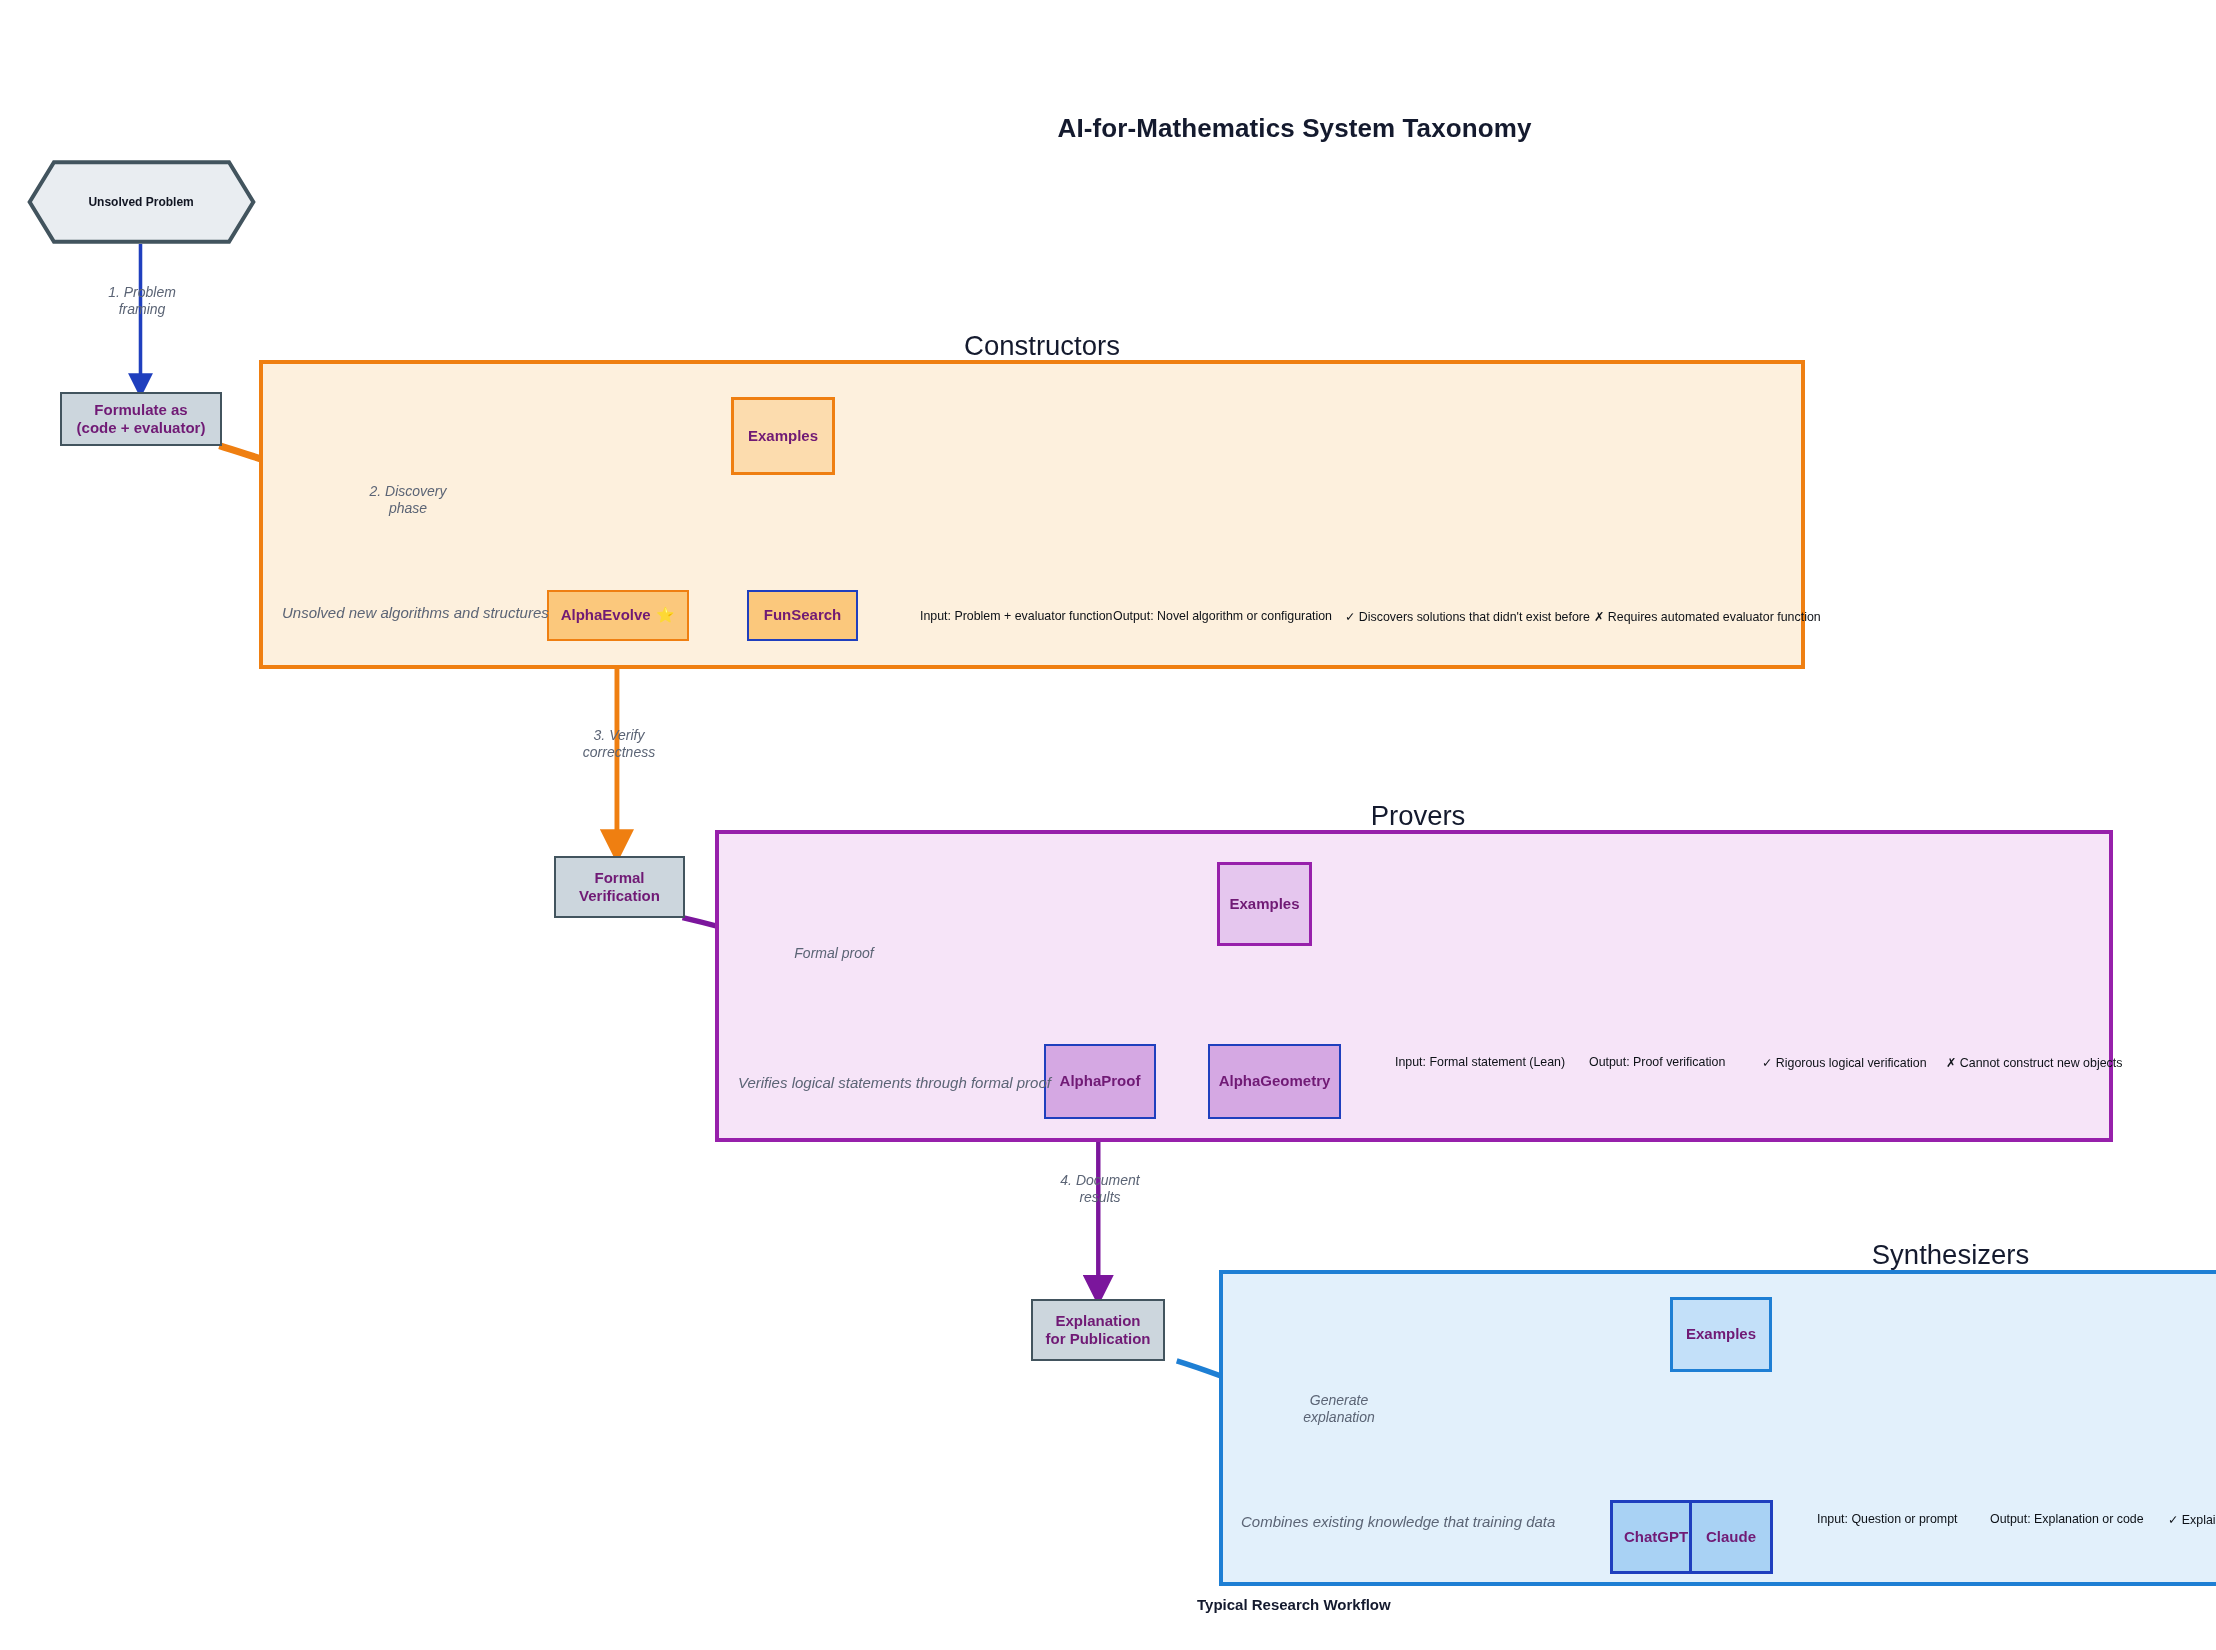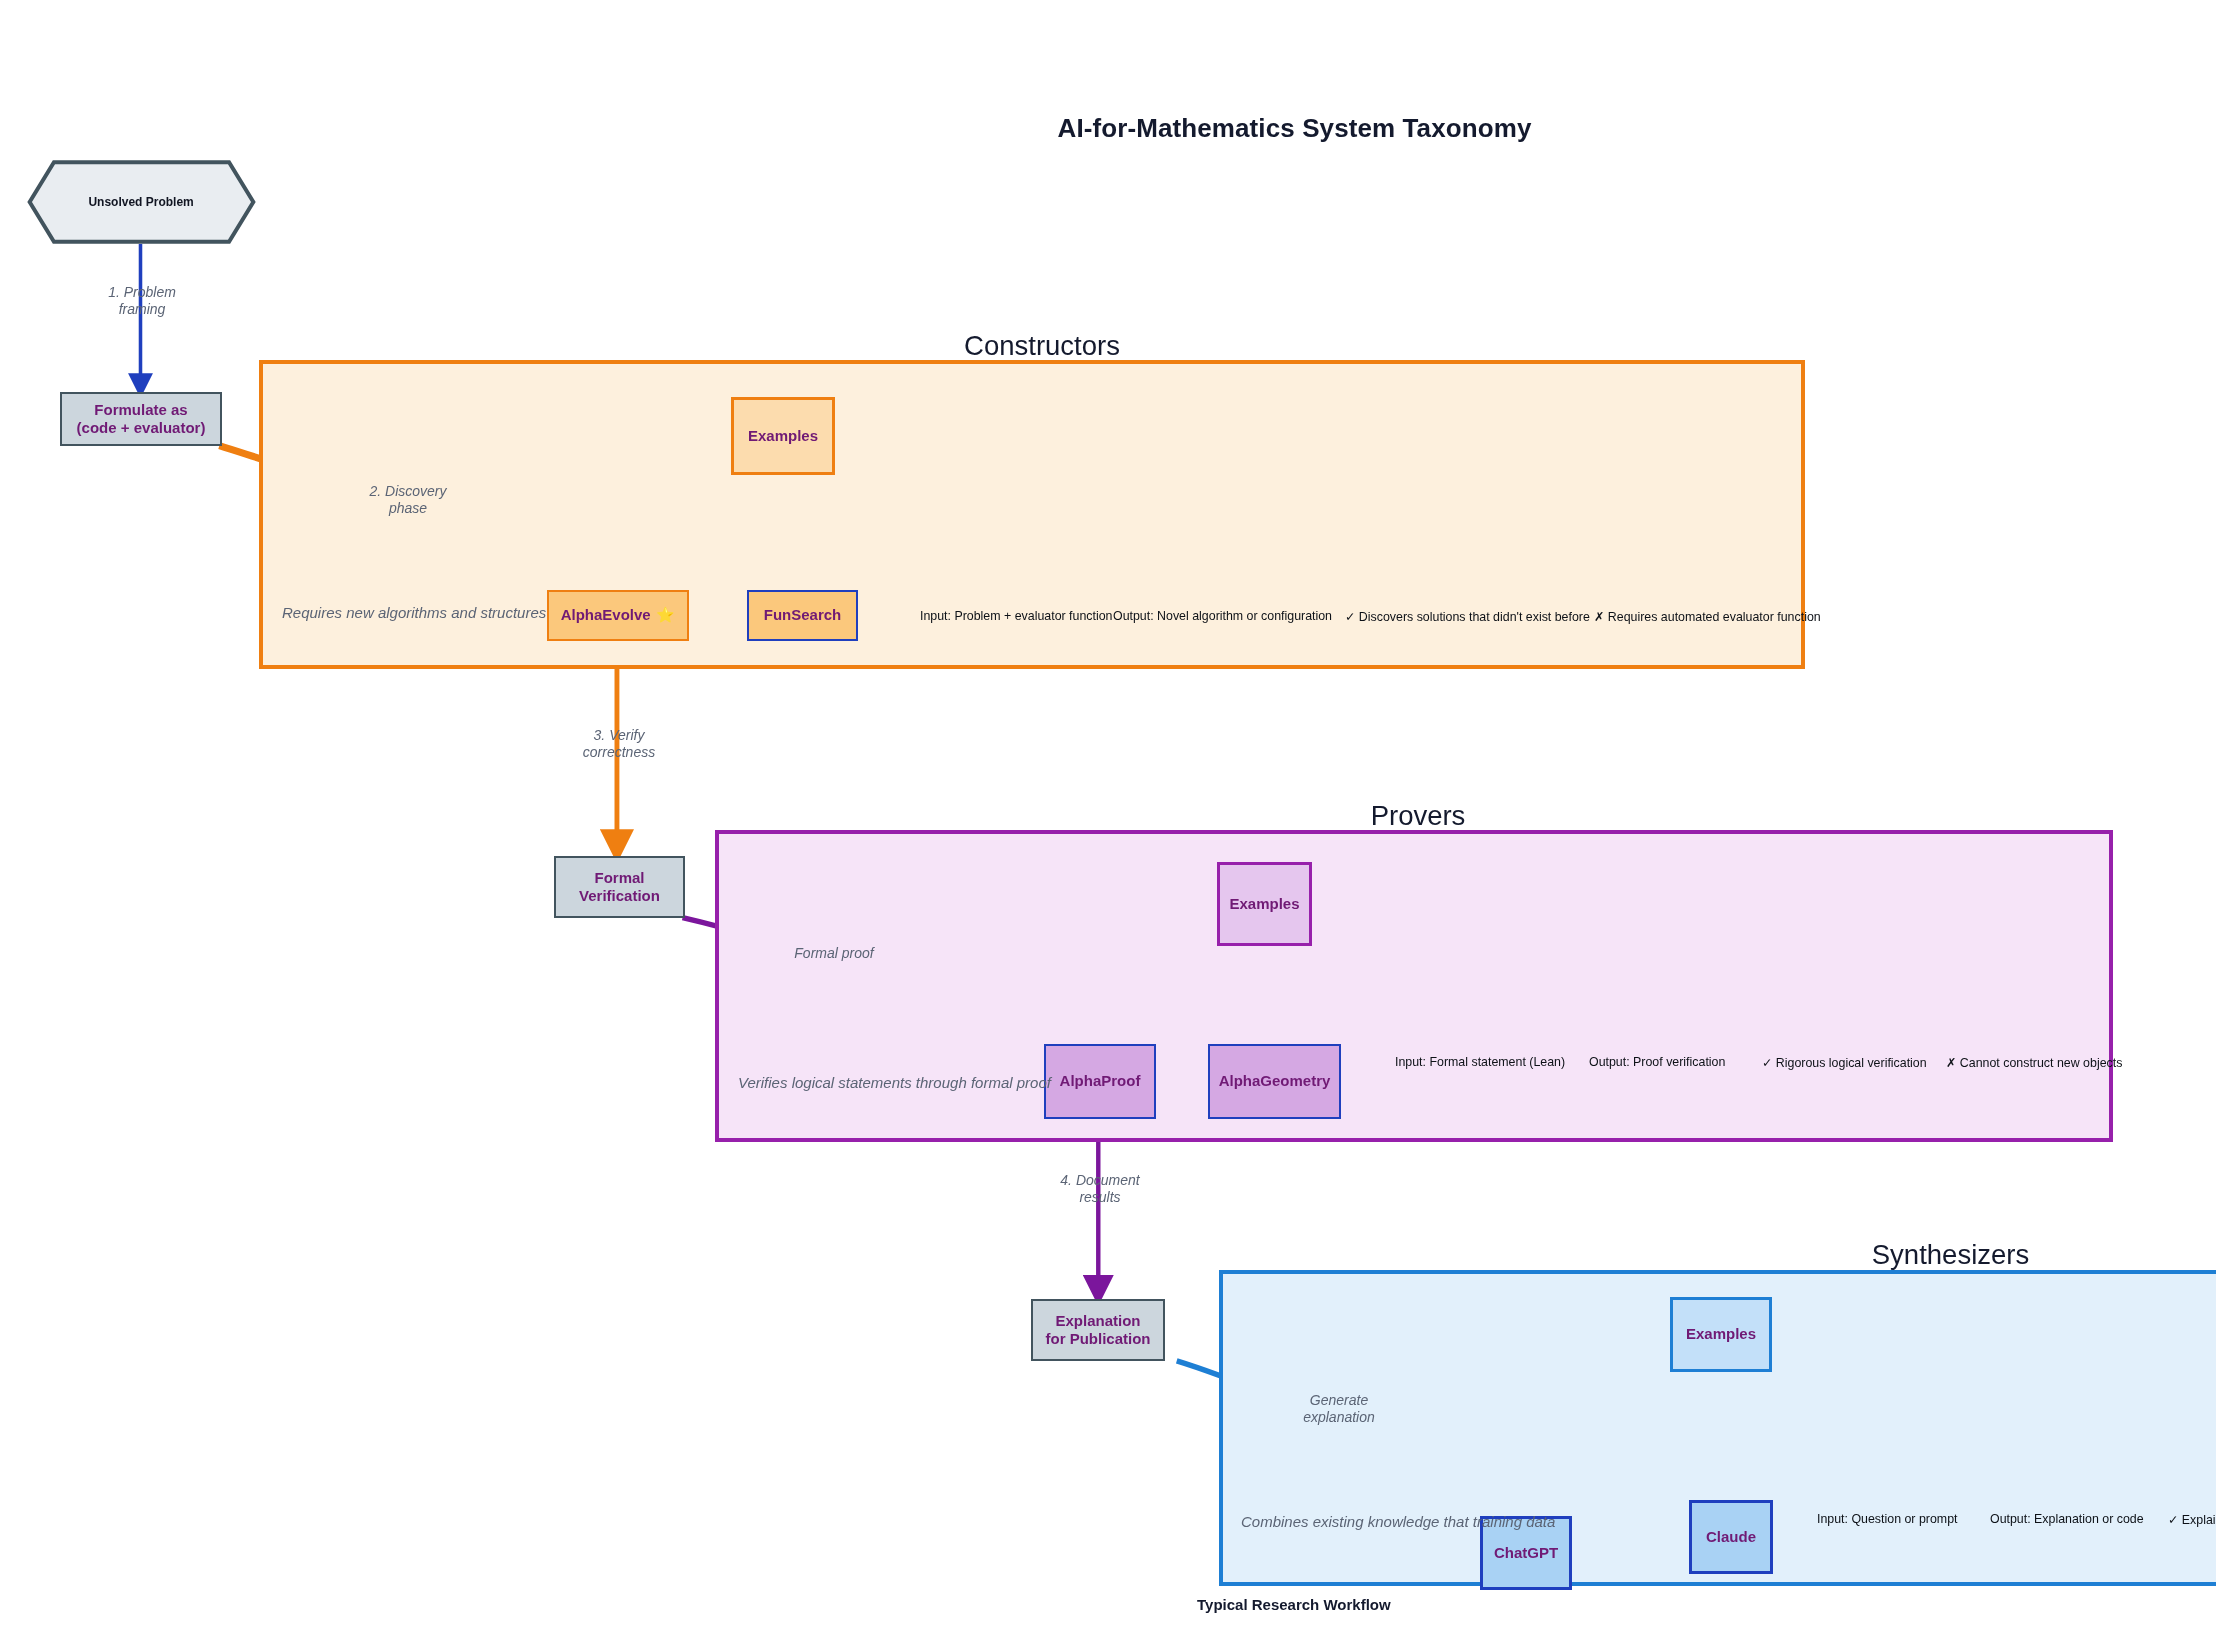--- a/index.html
+++ b/index.html
@@ -202,21 +202,21 @@
   <div class="abs" id="diagram-title">AI-for-Mathematics System Taxonomy</div>
 
   <div class="abs cluster" id="cluster-constructors"></div>
   <div class="abs cluster" id="cluster-provers"></div>
   <div class="abs cluster" id="cluster-synthesizers"></div>
 
   <div class="abs cluster-title" style="left:887px;top:330px;width:310px;">Constructors</div>
   <div class="abs cluster-title" style="left:1285px;top:800px;width:266px;">Provers</div>
   <div class="abs cluster-title" style="left:1751px;top:1239px;width:399px;">Synthesizers</div>
 
-  <div class="abs cluster-caption" style="left:282px;top:604px;">Requires new algorithms and structures</div>
+  <div class="abs cluster-caption" style="left:282px;top:604px;">Unsolved new algorithms and structures</div>
   <div class="abs cluster-caption" style="left:738px;top:1074px;">Verifies logical statements through formal proof</div>
   <div class="abs cluster-caption" style="left:1241px;top:1513px;">Combines existing knowledge that training data</div>
 
   <div class="hexwrap" style="left:26.6px;top:160px;width:229px;height:84px;">
     <svg width="229" height="84" viewBox="0 0 516 190" xmlns="http://www.w3.org/2000/svg">
       <polygon points="60,5 456,5 511,95 456,185 60,185 5,95" fill="#e9edf1" stroke="#42545e" stroke-width="9"></polygon>
     </svg>
     <div class="abs" style="left:0;top:0;width:229px;height:84px;display:flex;align-items:center;justify-content:center;font-weight:bold;font-size:12px;color:#111522;">Unsolved Problem</div>
   </div>
 
@@ -284,21 +284,21 @@
 
   <div class="abs spec" style="left:1395px;top:1055px;">Input: Formal statement (Lean)</div>
   <div class="abs spec" style="left:1589px;top:1055px;">Output: Proof verification</div>
   <div class="abs spec" style="left:1762px;top:1055px;">✓ Rigorous logical verification</div>
   <div class="abs spec" style="left:1946px;top:1055px;">✗ Cannot construct new objects</div>
 
   <div class="node node-synth-ex" style="left:1670px;top:1297px;width:102px;height:75px;">
     <span>Examples</span>
   </div>
 
-  <div class="node node-synth" style="left:1480px;top:1500px;width:92px;height:74px;margin-top:16px;">
+  <div class="node node-synth" style="left:1610px;top:1500px;width:92px;height:74px;">
     <span>ChatGPT</span>
   </div>
 
   <div class="node node-synth" style="left:1689px;top:1500px;width:84px;height:74px;">
     <span>Claude</span>
   </div>
 
   <div class="abs spec" style="left:1817px;top:1512px;">Input: Question or prompt</div>
   <div class="abs spec" style="left:1990px;top:1512px;">Output: Explanation or code</div>
   <div class="abs spec" style="left:2168px;top:1512px;">✓ Explains concepts clearly</div>

